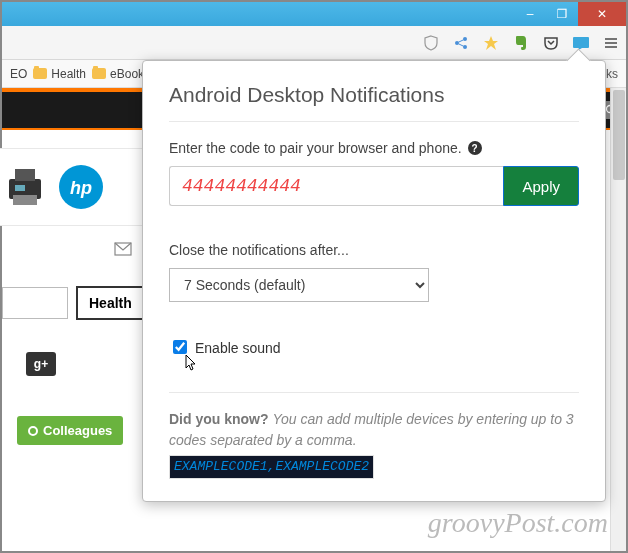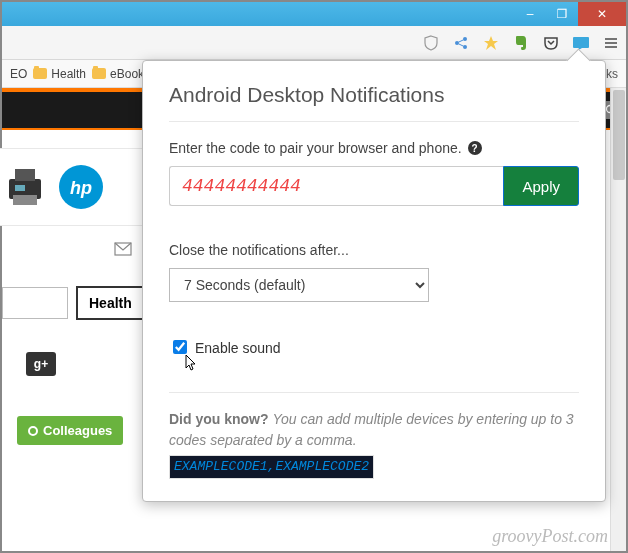--- a/index.html
+++ b/index.html
@@ -37,21 +37,21 @@
 .code-input { flex: 1; border: 1px solid #ccc; border-right: none; padding: 9px 12px; font-family: 'Courier New', monospace; color: #ef4444; font-style: italic; font-size: 18px; border-radius: 3px 0 0 3px; }
 .apply-btn { background: #15803d; color: white; border: 1px solid #0a6dd0; padding: 9px 18px; font-size: 15px; border-radius: 0 3px 3px 0; cursor: pointer; }
 .close-select { width: 260px; padding: 7px 10px; border: 1px solid #bbb; font-size: 14px; color: #444; background: white; margin-bottom: 38px; }
 .sound-row { display: flex; align-items: flex-start; gap: 8px; font-size: 14px; color: #333; margin-bottom: 36px; position: relative; padding-left: 4px; }
 .sound-check { width: 14px; height: 14px; accent-color: #0a7de8; }
 .cursor { position: absolute; left: 14px; top: 14px; font-size: 15px; pointer-events: none; }
 .didyou { font-size: 14px; color: #888; border-top: 1px solid #e8e8e8; padding-top: 16px; line-height: 1.5; }
 .didyou b { color: #777; font-style: normal; }
 .didyou-text { font-style: italic; }
 .example-code { font-family: 'Courier New', monospace; color: #0088dd; font-style: italic; background: #0f172a; border: 1px solid #e0e0e0; padding: 1px 4px; font-size: 13px; display: inline-block; margin-top: 4px; }
-.watermark { position: absolute; bottom: 4px; right: 18px; font-family: Georgia, serif; font-style: italic; color: #bbb; font-size: 18px; z-index: 50; }
+.watermark { position: absolute; bottom: 12px; right: 18px; font-family: Georgia, serif; font-style: italic; color: #bbb; font-size: 28px; z-index: 50; }
 .scrollbar { position: absolute; right: 0; top: 86px; bottom: 0; width: 16px; background: #f0f0f0; border-left: 1px solid #ddd; }
 .scrollthumb { width: 12px; height: 90px; background: #c8c8c8; border-radius: 2px; margin: 2px auto; }
 </style>
 </head>
 <body>
 
 <div class="outer-border">
   <div class="titlebar">
     <div class="winbtn">–</div>
     <div class="winbtn">❐</div>

